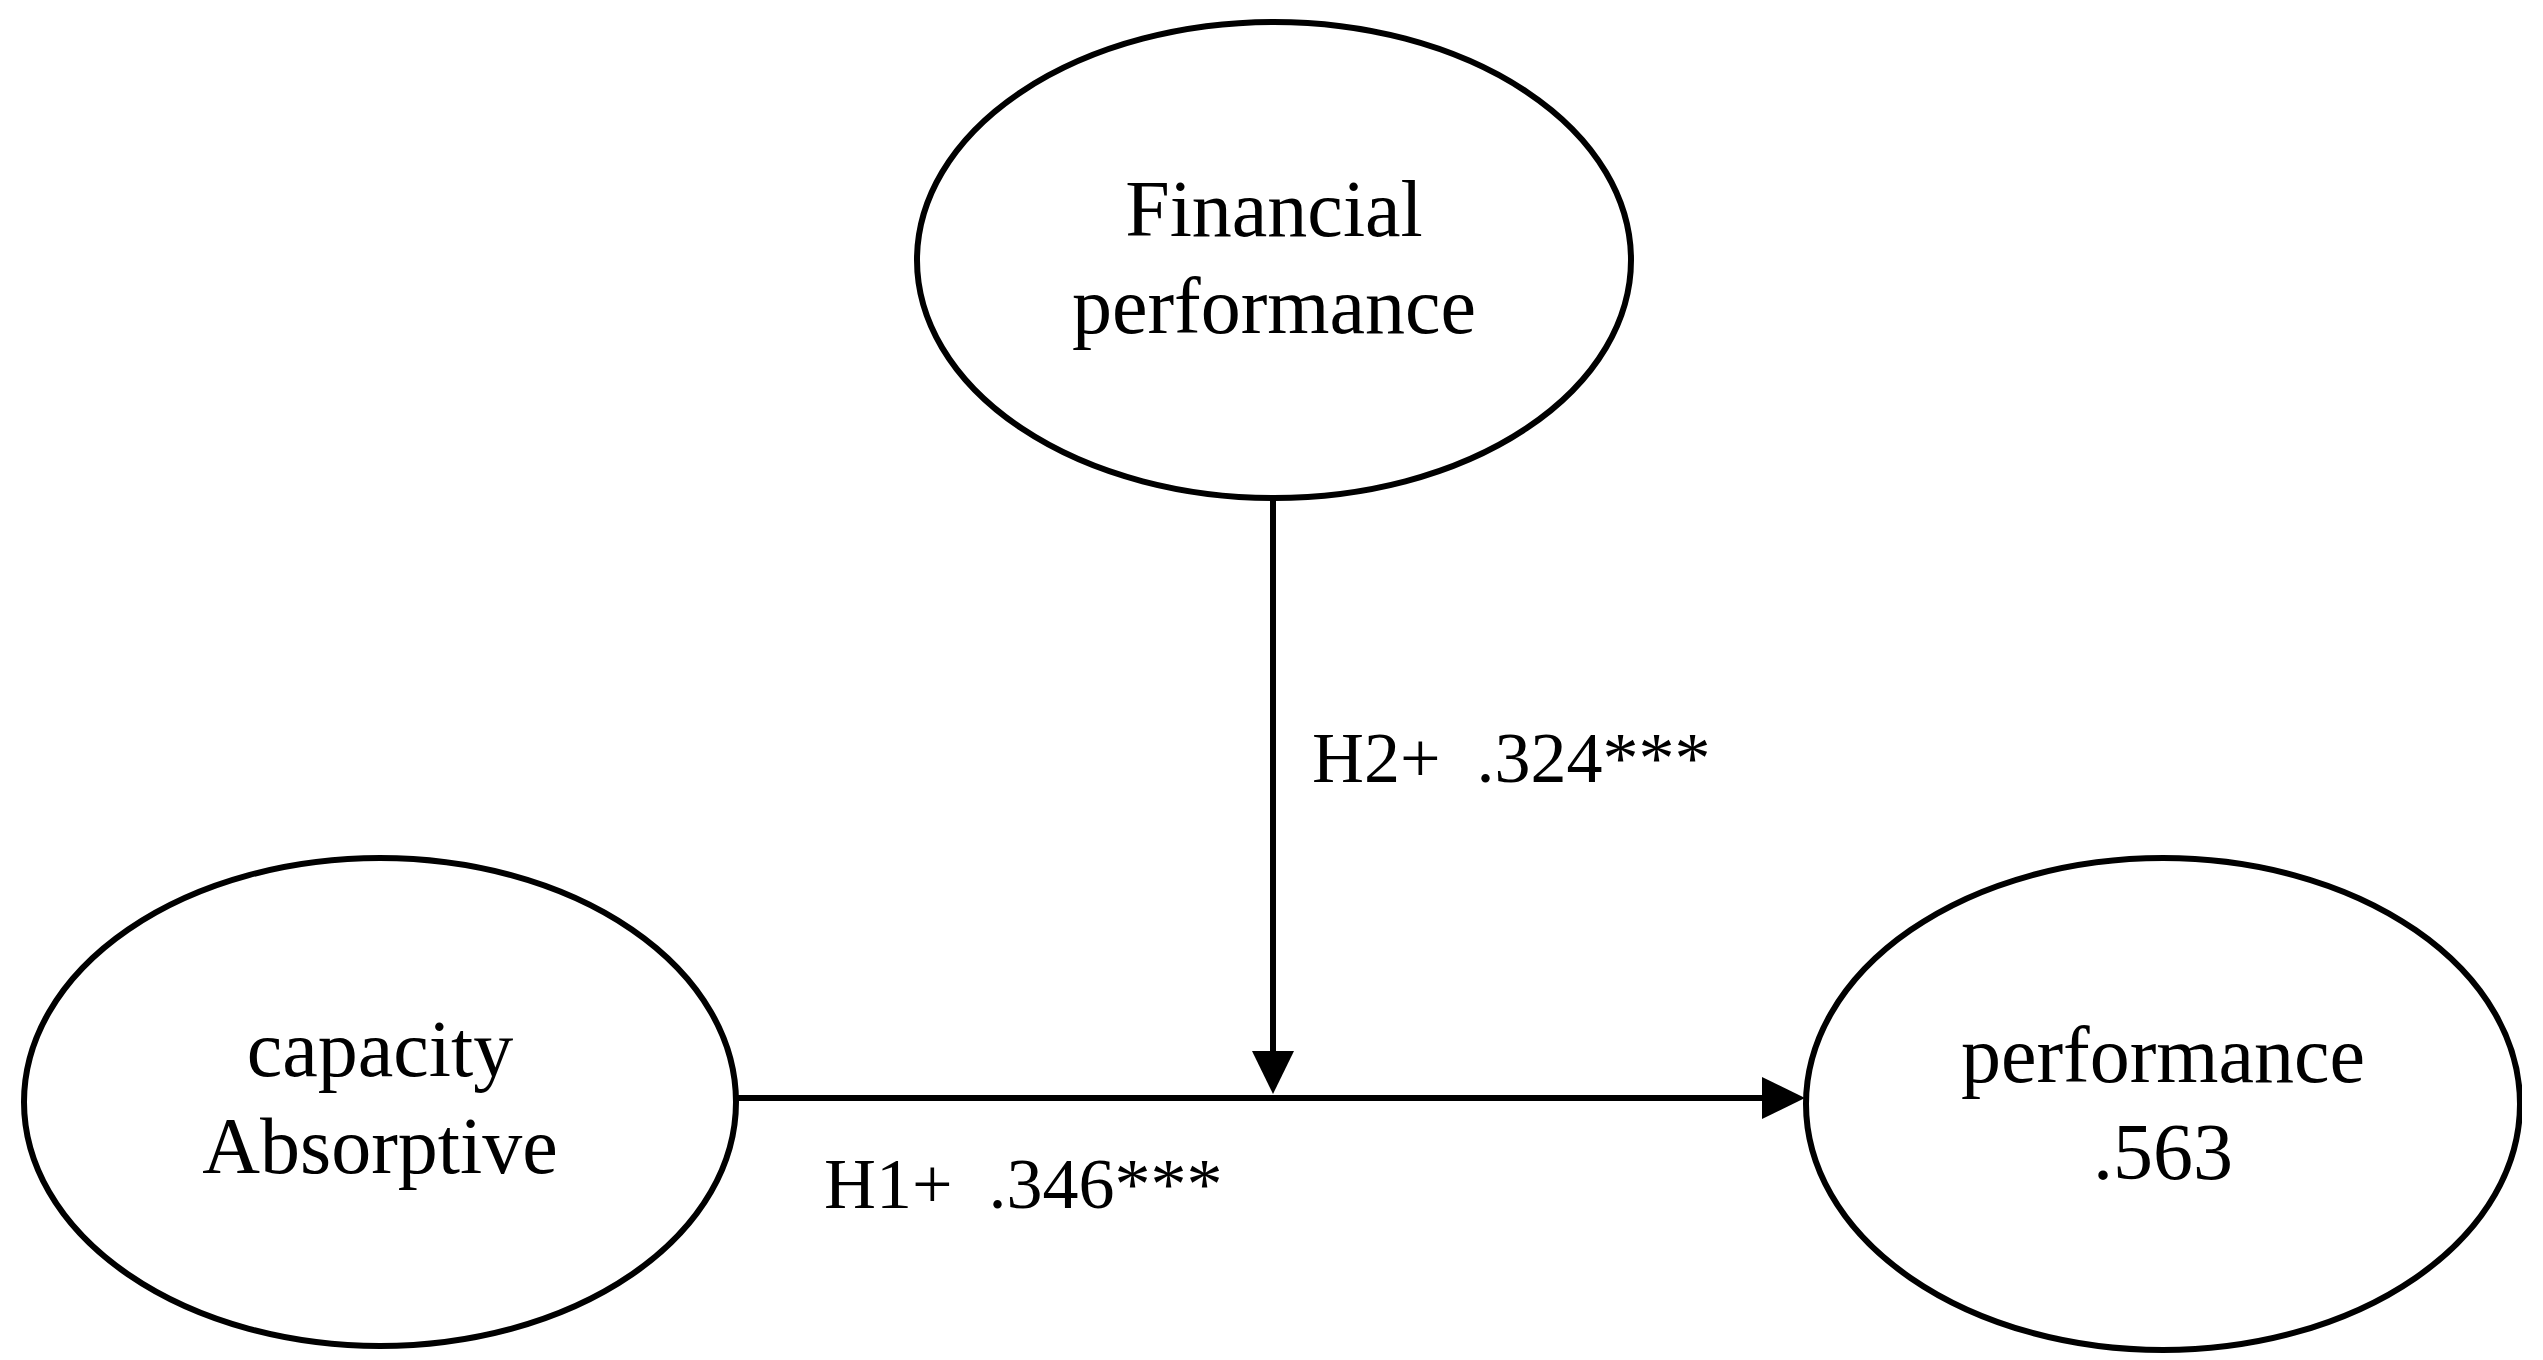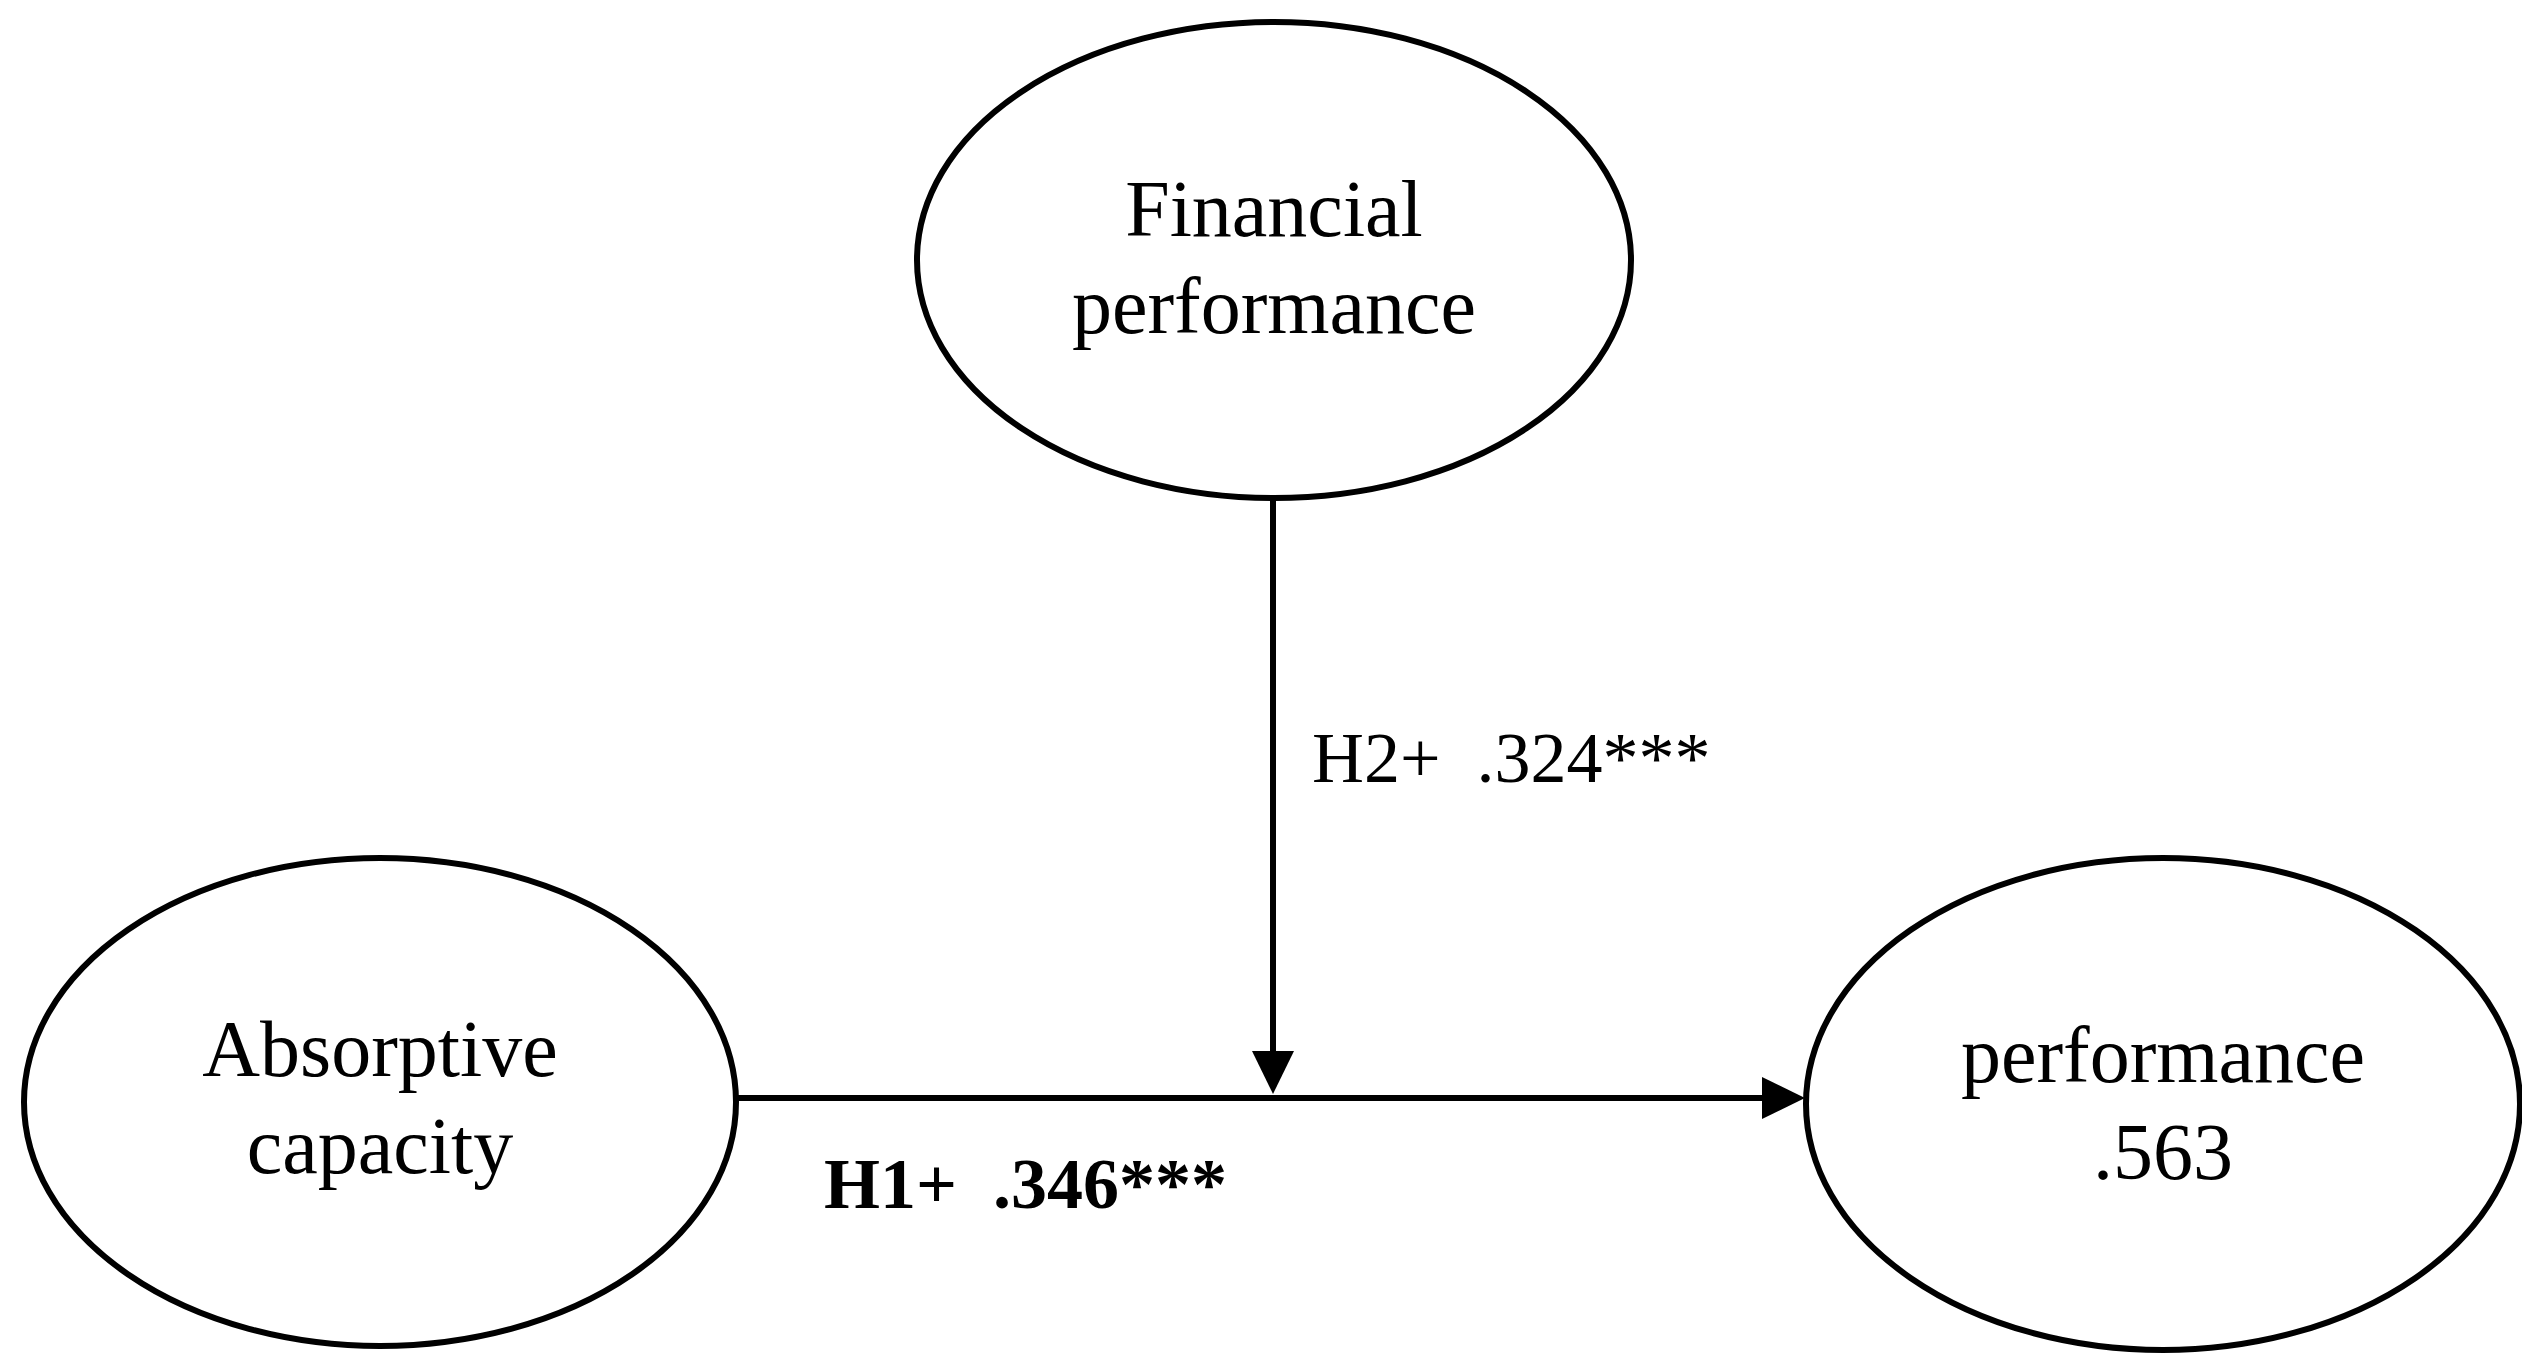--- a/index.html
+++ b/index.html
@@ -61,26 +61,26 @@
     <line x1="1273" y1="496" x2="1273" y2="1053" stroke="#000000" stroke-width="6"></line>
     <polygon points="1273,1094 1252,1051 1294,1051" fill="#000000"></polygon>
   </svg>
 
   <div class="node-label" style="left:1274px; top:258px;">
     <span>Financial</span>
     <span>performance</span>
   </div>
 
   <div class="node-label" style="left:380px; top:1098px;">
+    <span>capacity</span>
     <span>Absorptive</span>
-    <span>capacity</span>
   </div>
 
   <div class="node-label" style="left:2163px; top:1104px;">
     <span>performance</span>
     <span>.563</span>
   </div>
 
   <div class="edge-label" style="left:1312px; top:758px;">H2+  .324***</div>
 
-  <div class="edge-label" style="left:824px; top:1184px;font-weight:bold;">H1+  .346***</div>
+  <div class="edge-label" style="left:824px; top:1184px;">H1+  .346***</div>
 
 </div>
 
 </body></html>

